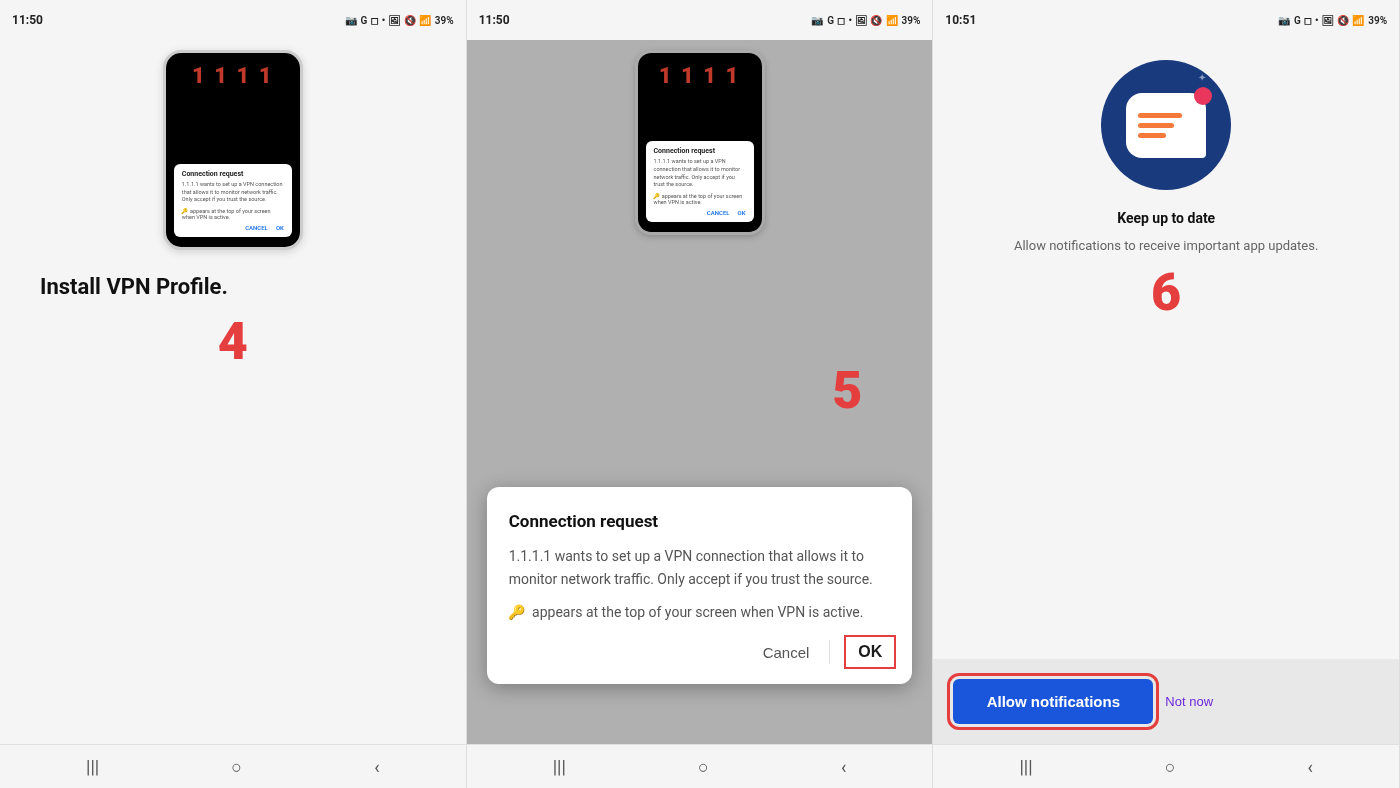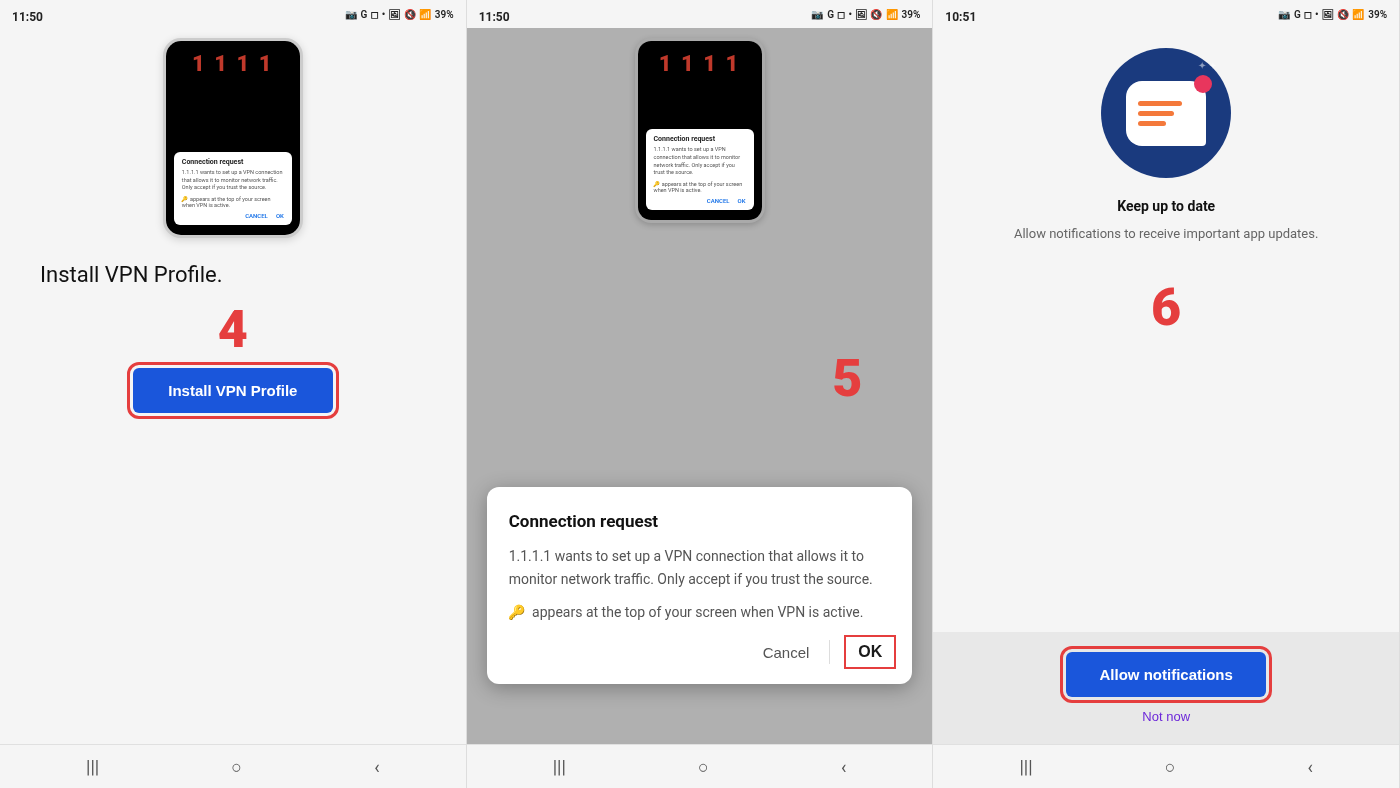--- a/index.html
+++ b/index.html
@@ -17,21 +17,22 @@
       background: #f5f5f5;
       display: flex;
       flex-direction: column;
       position: relative;
       border-right: 1px solid #ddd;
     }
 
     .status-bar {
       display: flex;
       justify-content: space-between;
-      padding: 10px 12px;
+      align-items: center;
+      padding: 20px 12px;
       background: #f5f5f5;
       font-size: 11px;
       font-weight: 600;
       color: #222;
       height: 28px;
     }
 
     .status-bar .time {
       font-weight: 700;
       font-size: 12px;
@@ -128,21 +129,21 @@
       text-transform: uppercase;
     }
 
     .panel1-text-area {
       width: 100%;
       padding: 0 10px;
     }
 
     .install-title {
       font-size: 22px;
-      font-weight: 400;
+      font-weight: 700;
       color: #111;
       margin-bottom: 12px;
     }
 
     .install-desc {
       font-size: 13px;
       color: #444;
       line-height: 1.6;
       margin-bottom: 20px;
     }
@@ -375,37 +376,36 @@
       color: #111;
       margin-bottom: 10px;
       text-align: center;
     }
 
     .keep-updated-desc {
       font-size: 13px;
       color: #666;
       text-align: right;
       line-height: 1.6;
-      margin-bottom: 32px;
+      margin-bottom: 5px;
     }
 
     .step6-number {
       font-size: 52px;
       font-weight: 900;
       color: #e53e3e;
       text-align: center;
       margin-bottom: 10px;
     }
 
     .allow-notif-section {
       background: #e8e8e8;
       width: 100%;
       padding: 20px;
       display: flex;
-      flex-direction: column;
       align-items: center;
       gap: 12px;
     }
 
     .allow-notif-btn {
       background: #1a56db;
       color: white;
       border: none;
       border-radius: 6px;
       padding: 14px 28px;
@@ -456,23 +456,20 @@
             <span class="phone-dialog-btn">CANCEL</span>
             <span class="phone-dialog-btn">OK</span>
           </div>
         </div>
       </div>
     </div>
 
     <div class="panel1-text-area">
       <div class="install-title">Install VPN Profile.</div>
       <div class="step-number">4</div>
-      <div class="install-btn-wrapper">
-        <button class="install-btn">Install VPN Profile</button>
-      </div>
     </div>
   </div>
 
   <div class="nav-bar">
     <span class="nav-icon">|||</span>
     <span class="nav-icon">○</span>
     <span class="nav-icon">‹</span>
   </div>
 </div>
 

